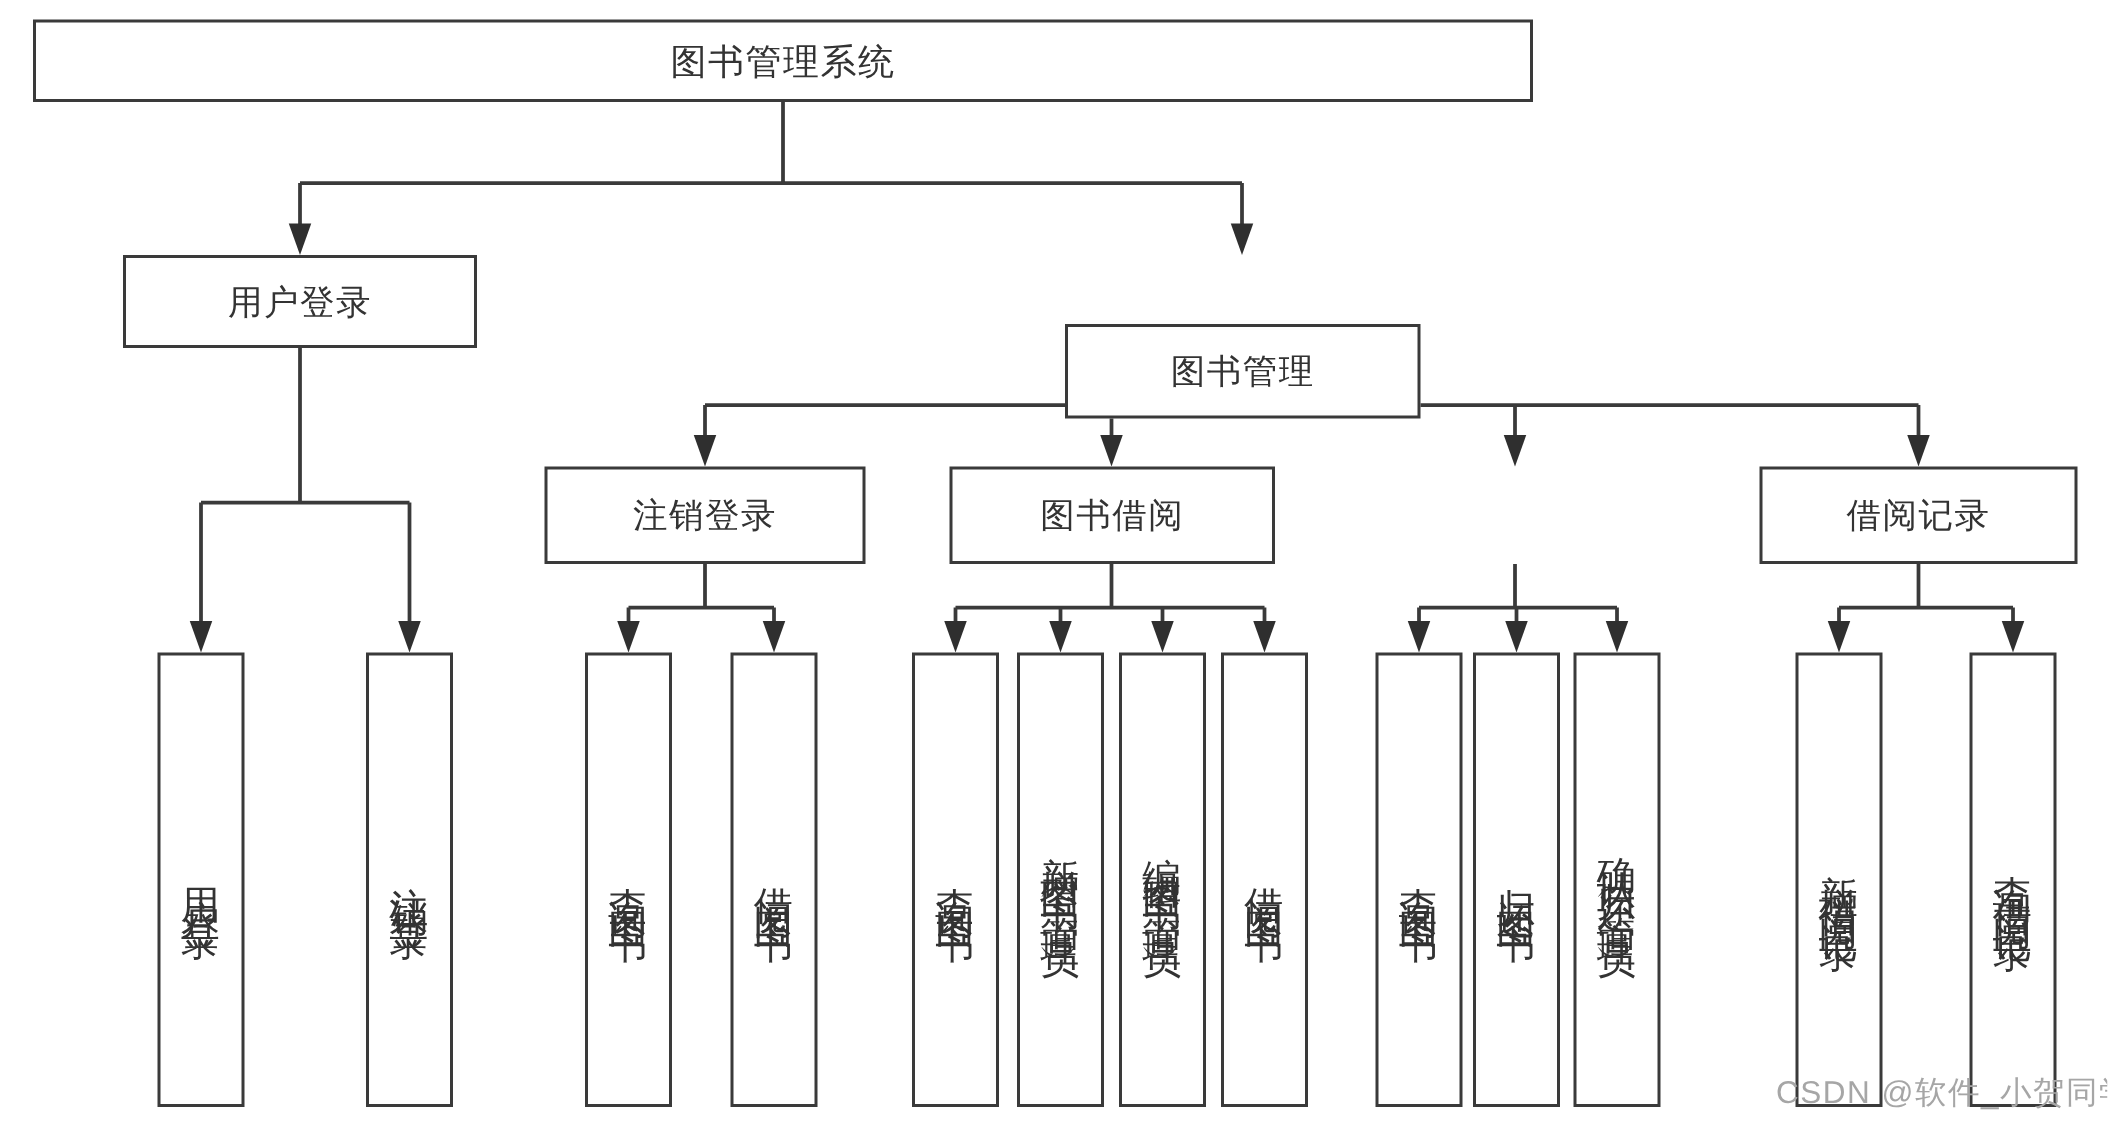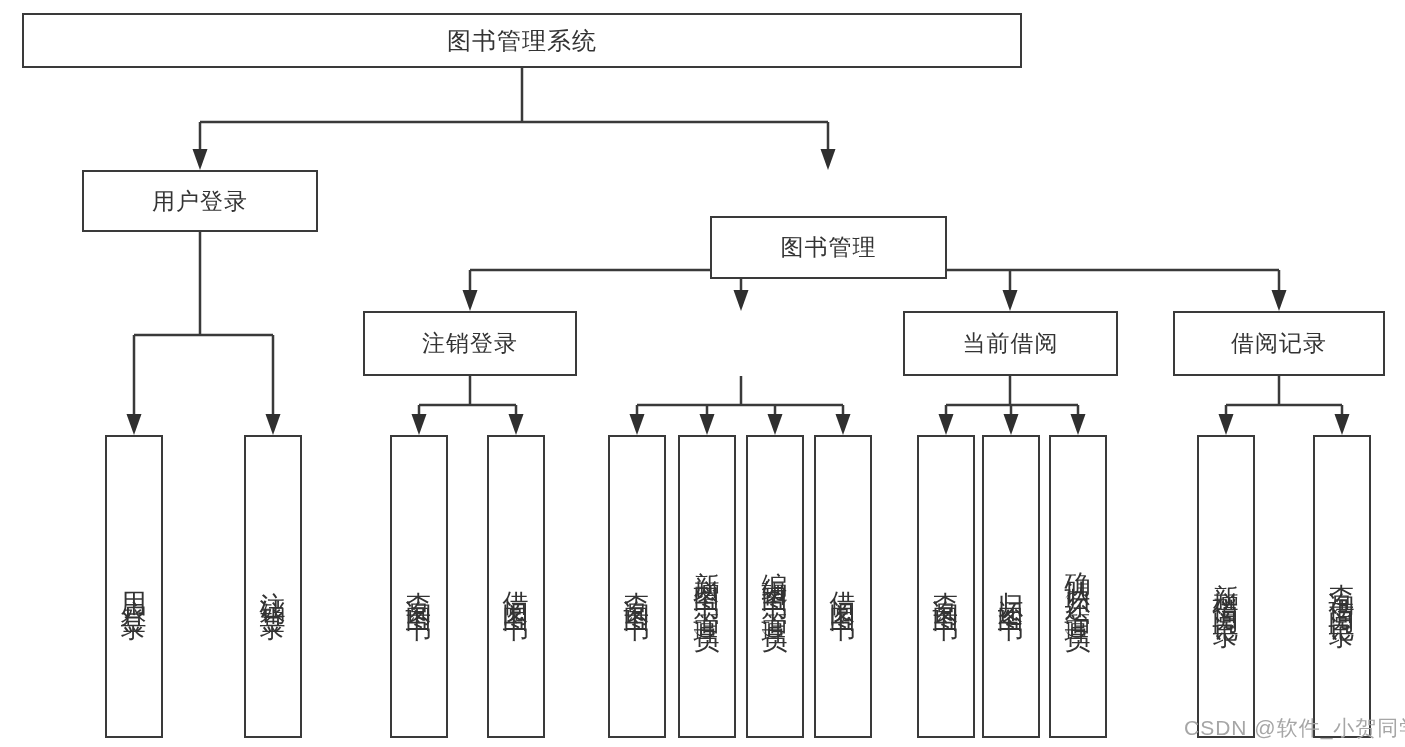--- a/index.html
+++ b/index.html
@@ -105,21 +105,21 @@
       <polygon points="1334.5,414 1349.5,414 1342,435"></polygon>
     </g>
   </svg>
 
   <div class="node root" style="left:22px; top:13px; width:1000px; height:55px;">图书管理系统</div>
 
   <div class="node h" style="left:82px; top:170px; width:236px; height:62px;">用户登录</div>
   <div class="node h" style="left:710px; top:170px; width:237px; height:63px;margin-top:46px;">图书管理</div>
 
   <div class="node h" style="left:363px; top:311px; width:214px; height:65px;">注销登录</div>
-  <div class="node h" style="left:903px; top:311px; width:215px; height:65px;">当前借阅</div>
+  <div class="node h" style="left:633px; top:311px; width:217px; height:65px;">图书借阅</div>
   <div class="node h" style="left:1173px; top:311px; width:212px; height:65px;">借阅记录</div>
 
   <div class="node v" style="left:105px; top:435px; width:58px; height:303px;">
     <span class="vtext">用户登录</span>
   </div>
   <div class="node v" style="left:244px; top:435px; width:58px; height:303px;">
     <span class="vtext">注销登录</span>
   </div>
 
   <div class="node v" style="left:390px; top:435px; width:58px; height:303px;">

